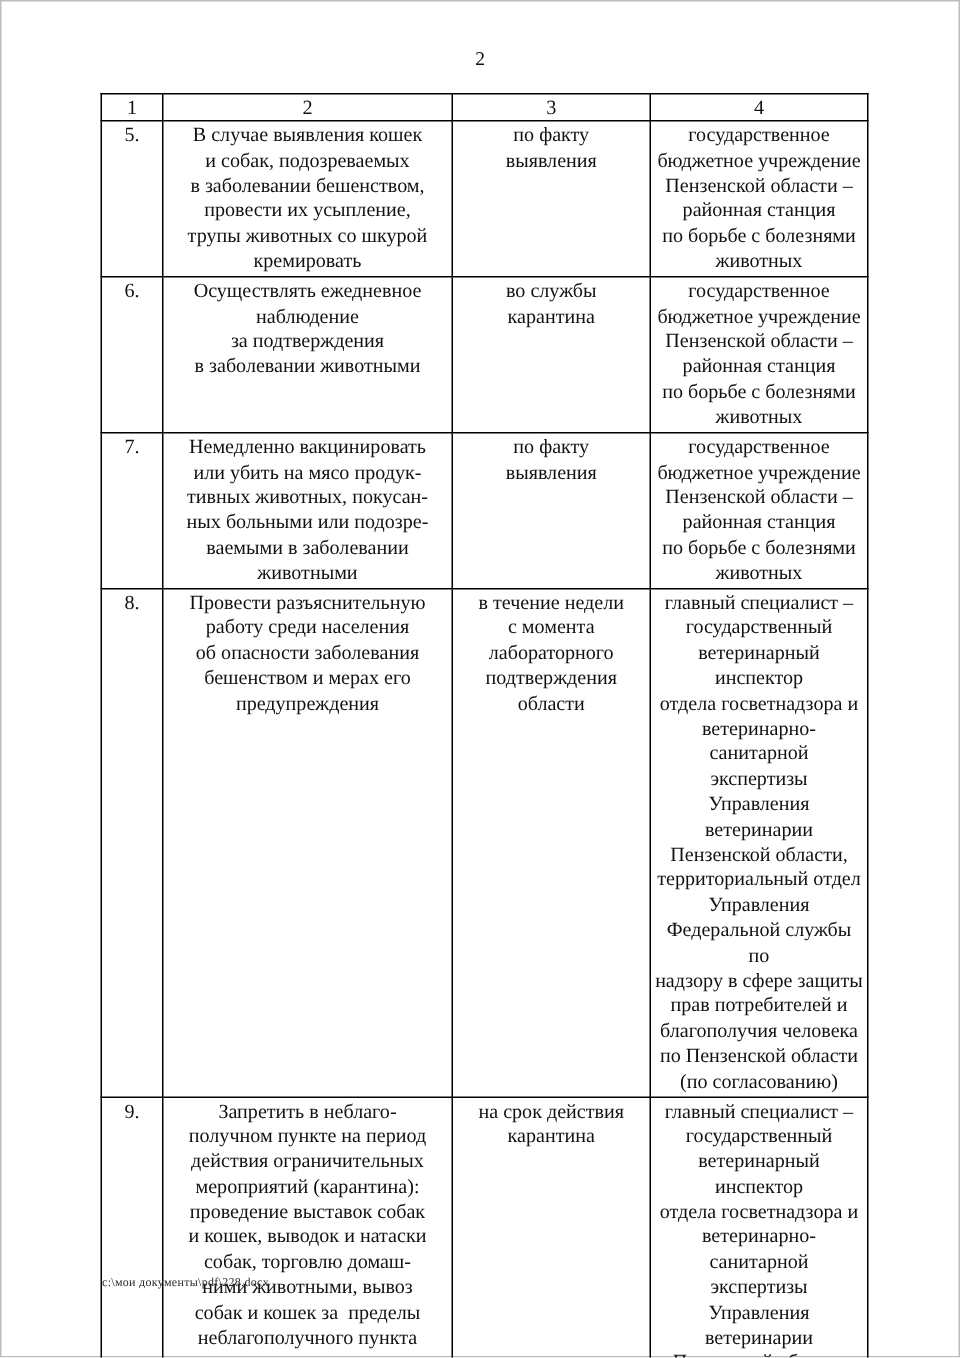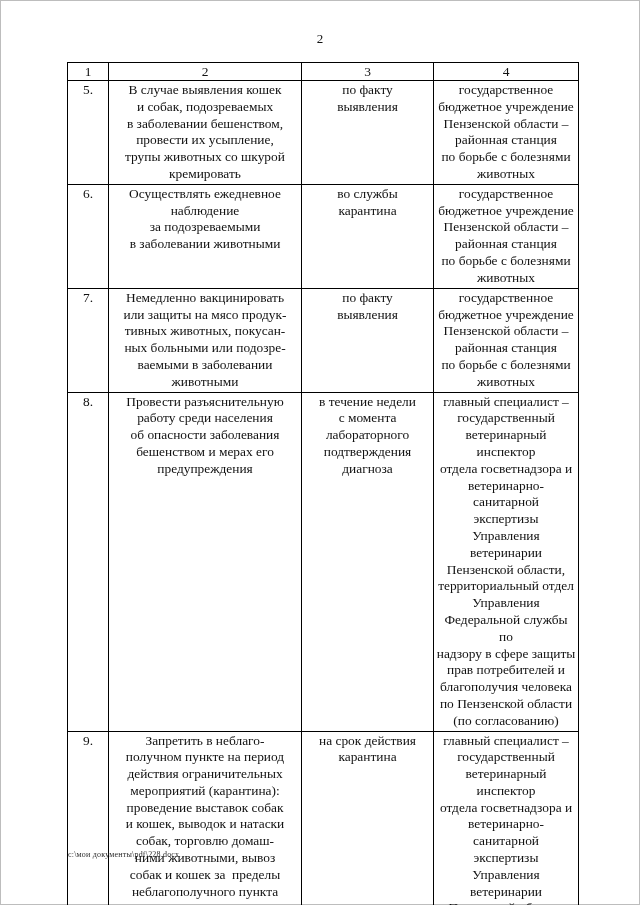--- a/index.html
+++ b/index.html
@@ -108,35 +108,35 @@
 бюджетное учреждение
 Пензенской области –
 районная станция
 по борьбе с болезнями
 животных</td>
       </tr>
       <tr class="r6">
         <td>6.</td>
         <td>Осуществлять ежедневное
 наблюдение
-за подозреваемыми
+за подтверждения
 в заболевании животными</td>
         <td>во службы
 карантина</td>
         <td>государственное
 бюджетное учреждение
 Пензенской области –
 районная станция
 по борьбе с болезнями
 животных</td>
       </tr>
       <tr class="r7">
         <td>7.</td>
         <td>Немедленно вакцинировать
-или защиты на мясо продук-
+или убить на мясо продук-
 тивных животных, покусан-
 ных больными или подозре-
 ваемыми в заболевании
 животными</td>
         <td>по факту
 выявления</td>
         <td>государственное
 бюджетное учреждение
 Пензенской области –
 районная станция
@@ -147,21 +147,21 @@
         <td>8.</td>
         <td>Провести разъяснительную
 работу среди населения
 об опасности заболевания
 бешенством и мерах его
 предупреждения</td>
         <td>в течение недели
 с момента
 лабораторного
 подтверждения
-диагноза</td>
+области</td>
         <td>главный специалист –
 государственный
 ветеринарный инспектор
 отдела госветнадзора и
 ветеринарно-санитарной
 экспертизы
 Управления ветеринарии
 Пензенской области,
 территориальный отдел
 Управления

